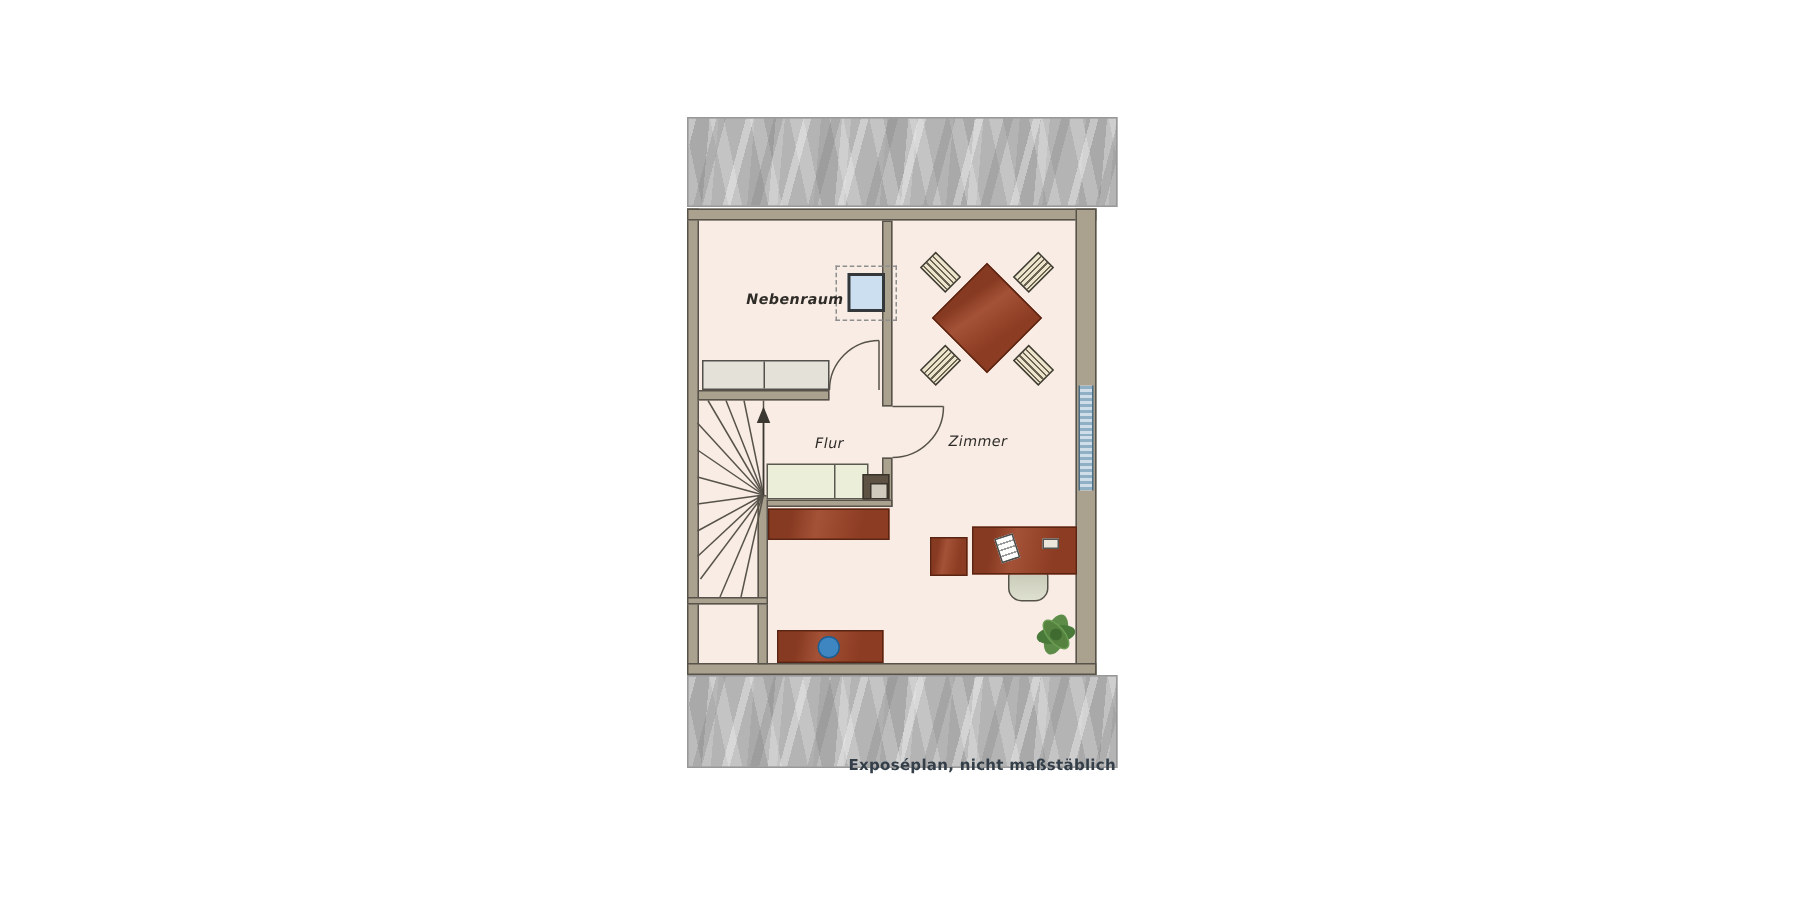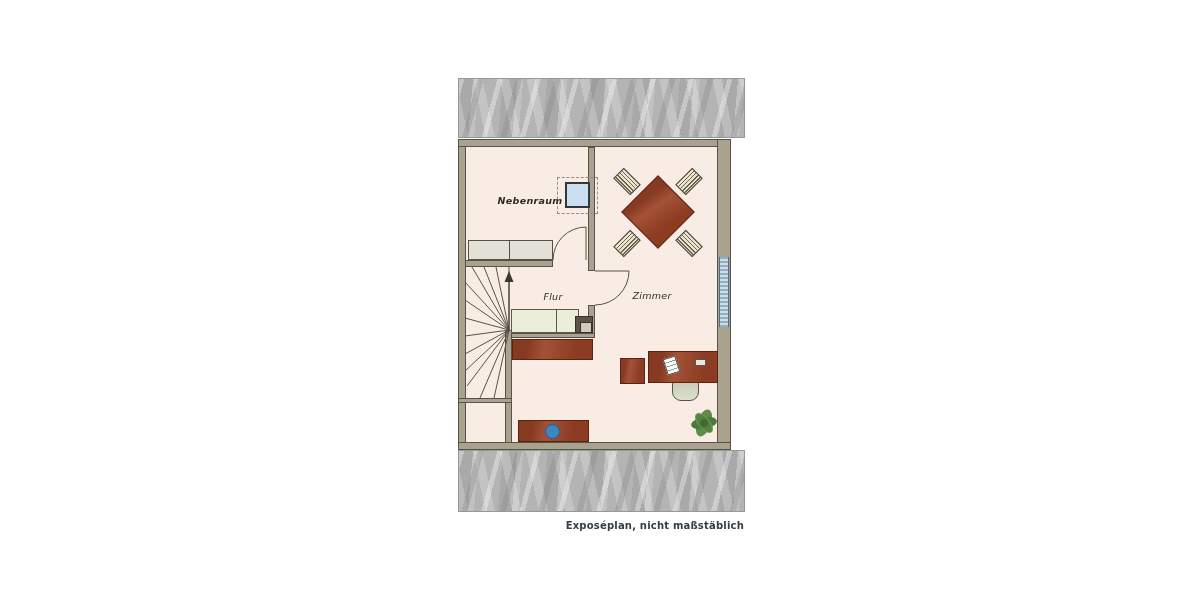--- a/index.html
+++ b/index.html
@@ -79,21 +79,21 @@
   
   .plan-svg{left:458px;top:139px;pointer-events:none;}
   .plant-svg{left:686px;top:405px;pointer-events:none;}
 
   
   .room-label{position:absolute;transform:translate(-50%,-50%);font-style:italic;font-size:9.5px;
               letter-spacing:.3px;color:var(--label-ink,#2f2c28);white-space:nowrap;}
   .lbl-nebenraum{left:530px;top:200px;font-weight:bold;}
   .lbl-flur{left:526px;top:296px;margin-left:27px;}
   .lbl-zimmer{left:652px;top:295px;}
-  .caption{position:absolute;right:456px;top:520px;font-size:10px;font-weight:600;
+  .caption{position:absolute;right:456px;top:505px;font-size:10px;font-weight:600;
            color:var(--caption-ink,#333e49);letter-spacing:.2px;}
 </style>
 </head>
 <body>
 
 <div class="canvas">
 
   <div class="roof top"></div>
   <div class="roof bottom"></div>
 

